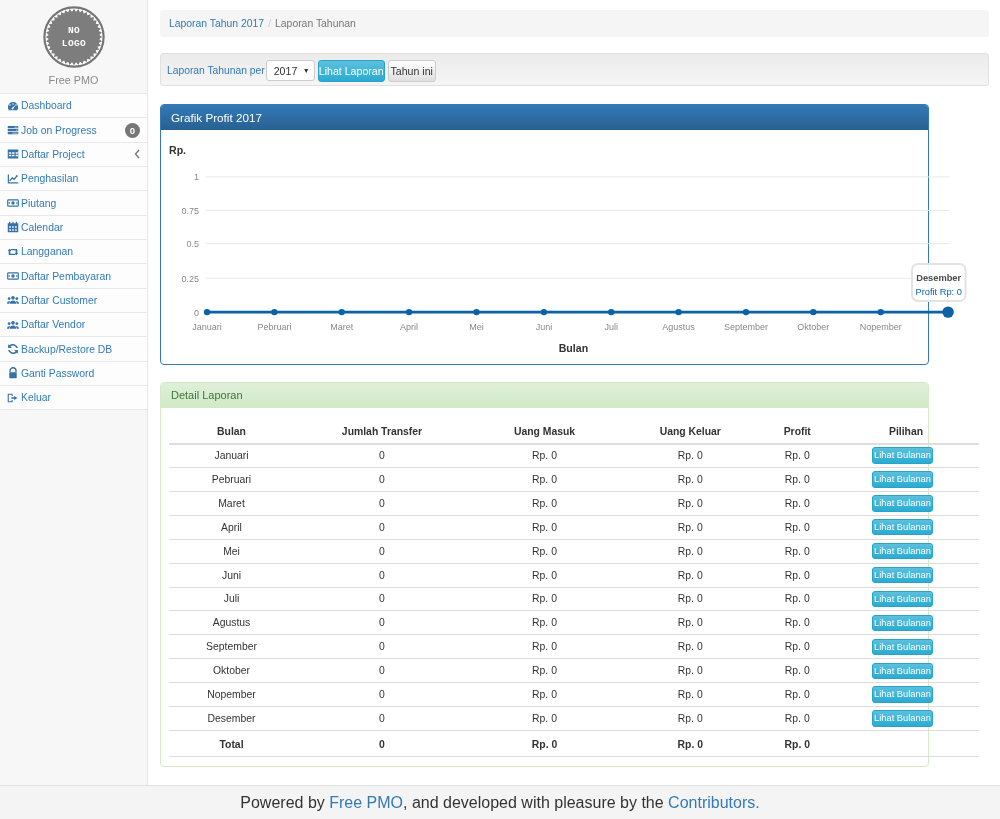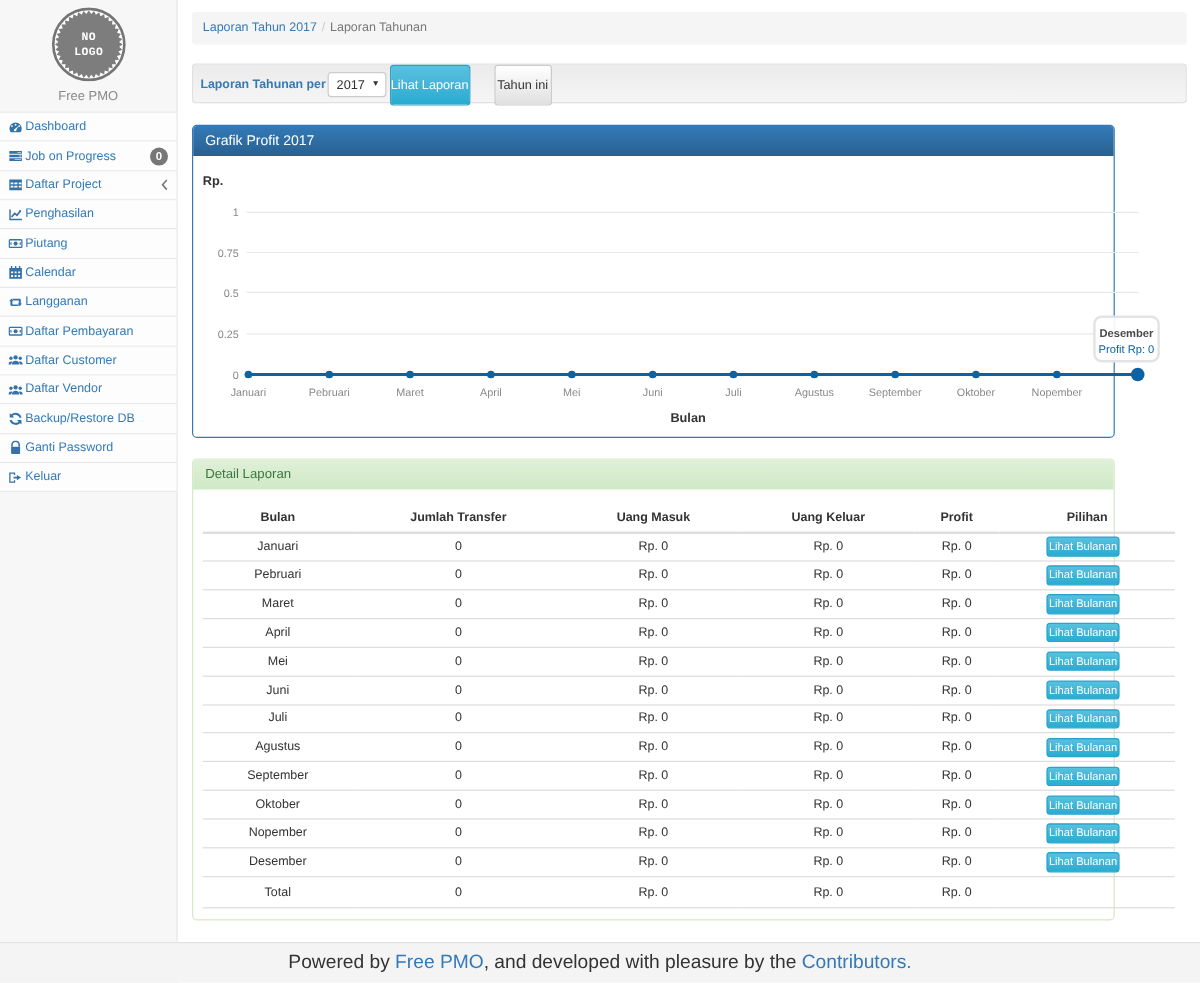--- a/index.html
+++ b/index.html
@@ -8,39 +8,39 @@
 #logo{display:block;margin:6px auto 0}
 .brand{text-align:center;color:#8a8a8a;font-size:10.8px;margin-top:6px}
 #menu{list-style:none;margin-top:7px;border-top:1px solid #e8e8e8}
 #menu li{height:24.35px;display:flex;align-items:center;background:#fdfdfd;border-bottom:1px solid #e8e8e8;padding:0 7px;font-size:10.4px;color:#337ab7;white-space:nowrap}
 #menu .ic{width:12px;height:12px;margin-right:2px;flex:none;display:inline-flex;align-items:center;justify-content:center}
 .badge{margin-left:auto;background:#777;color:#fff;font-size:9.5px;font-weight:bold;border-radius:8px;padding:1px 5px;line-height:13px}
 .chev{margin-left:auto;display:inline-flex;align-items:center}
 #crumb{position:absolute;left:160px;top:10px;width:829px;height:27px;background:#f5f5f5;border-radius:3px;font-size:10.4px;line-height:27px;padding-left:9px;color:#777}
 #crumb .sep{color:#ccc;padding:0 4px}
 #formbar{position:absolute;left:160px;top:52.5px;width:829px;height:33.5px;background:linear-gradient(to bottom,#ebebeb 0,#f5f5f5 100%);border:1px solid #e0e0e0;border-radius:3px;display:flex;align-items:center;padding:3px 0 0 6px}
-#formbar .lbl{color:#337ab7;font-weight:bold;font-size:10.3px;margin-right:1px}
+#formbar .lbl{color:#337ab7;font-weight:normal;font-size:10.3px;margin-right:1px}
 .sel{width:49px;height:21px;background:#fff;border:1px solid #ccc;border-radius:3px;font-size:10.6px;color:#333;display:inline-flex;align-items:center;padding:0 4px 0 7px;margin-right:3px}
 .sel .car{margin-left:auto;font-size:7px;color:#333}
-.btn{display:inline-flex;align-items:center;justify-content:center;height:34px;border-radius:3px;font-size:10.6px;margin-right:20px;white-space:nowrap}
+.btn{display:inline-flex;align-items:center;justify-content:center;height:22px;border-radius:3px;font-size:10.6px;margin-right:3px;white-space:nowrap}
 .btn-info{background:linear-gradient(to bottom,#5bc0de 0,#2aabd2 100%);border:1px solid #28a4c9;color:#fff;width:67px}
 .btn-def{background:linear-gradient(to bottom,#fff 0,#e0e0e0 100%);border:1px solid #ccc;color:#333;width:48px}
 .panel{position:absolute;left:160px;width:769px;border-radius:4px;background:#fff}
 #p1{top:103.5px;height:261px;border:1px solid #337ab7}
 #p1 .hd{height:25.5px;background:linear-gradient(to bottom,#337ab7 0,#286090 100%);color:#fff;font-size:11.7px;line-height:25.5px;padding-left:10px;border-radius:3px 3px 0 0}
 #p2{top:381.5px;height:385.5px;border:1px solid #d6e9c6}
 #p2 .hd{height:25.5px;background:linear-gradient(to bottom,#dff0d8 0,#d0e9c6 100%);color:#3c763d;font-size:11px;line-height:25.5px;padding-left:10px;border-radius:3px 3px 0 0}
 .axlab{font-size:9px;fill:#888}
 #tbl{border-collapse:collapse;margin:8.5px 0 0 8px;width:810px;table-layout:fixed;font-size:10.4px;color:#333}
 #tbl th{font-weight:bold;border-bottom:2px solid #ddd;padding:7px 8px 4px;height:27px}
 #tbl td{height:23.93px;padding:0 8px;border-top:1px solid #ddd;line-height:15px}
 #tbl tr:first-child td{border-top:none}
 #tbl .c{text-align:center}
 #tbl .r{text-align:center}
-#tbl .b{font-weight:normal}
+#tbl .b{font-weight:bold}
 #tbl .tot td{border-bottom:1px solid #ddd;height:25.7px;padding-top:2px}
 .btn-mini{display:inline-block;width:61px;margin-right:7px;height:16.5px;background:linear-gradient(to bottom,#5bc0de 0,#2aabd2 100%);border:1px solid #28a4c9;border-radius:3px;color:#fff;font-size:9.3px;line-height:15px;text-align:center}
 #footer{position:absolute;left:0;top:785px;width:1000px;height:34px;background:#f4f4f4;border-top:1px solid #e2e2e2;text-align:center;font-size:16px;color:#333;line-height:33px}
 </style></head>
 <body>
 <div id="sidebar">
 <svg id="logo" width="62" height="62" viewBox="0 0 62 62">
 <circle cx="31" cy="31" r="29.6" fill="#fff" stroke="#757575" stroke-width="2.2"></circle>
 <polygon points="31.0,2.8 33.0,5.7 35.4,3.1 36.9,6.3 39.7,4.2 40.7,7.5 43.8,5.9 44.3,9.3 47.6,8.2 47.5,11.7 50.9,11.1 50.3,14.5 53.8,14.4 52.7,17.7 56.1,18.2 54.5,21.3 57.8,22.3 55.7,25.1 58.9,26.6 56.3,29.0 59.2,31.0 56.3,33.0 58.9,35.4 55.7,36.9 57.8,39.7 54.5,40.7 56.1,43.8 52.7,44.3 53.8,47.6 50.3,47.5 50.9,50.9 47.5,50.3 47.6,53.8 44.3,52.7 43.8,56.1 40.7,54.5 39.7,57.8 36.9,55.7 35.4,58.9 33.0,56.3 31.0,59.2 29.0,56.3 26.6,58.9 25.1,55.7 22.3,57.8 21.3,54.5 18.2,56.1 17.7,52.7 14.4,53.8 14.5,50.3 11.1,50.9 11.7,47.5 8.2,47.6 9.3,44.3 5.9,43.8 7.5,40.7 4.2,39.7 6.3,36.9 3.1,35.4 5.7,33.0 2.8,31.0 5.7,29.0 3.1,26.6 6.3,25.1 4.2,22.3 7.5,21.3 5.9,18.2 9.3,17.7 8.2,14.4 11.7,14.5 11.1,11.1 14.5,11.7 14.4,8.2 17.7,9.3 18.2,5.9 21.3,7.5 22.3,4.2 25.1,6.3 26.6,3.1 29.0,5.7" fill="#7d7d7d"></polygon>
 <text x="31" y="27.4" text-anchor="middle" fill="#fff" font-family="Liberation Mono" font-size="9.5" font-weight="bold" letter-spacing="0.4">NO</text>

